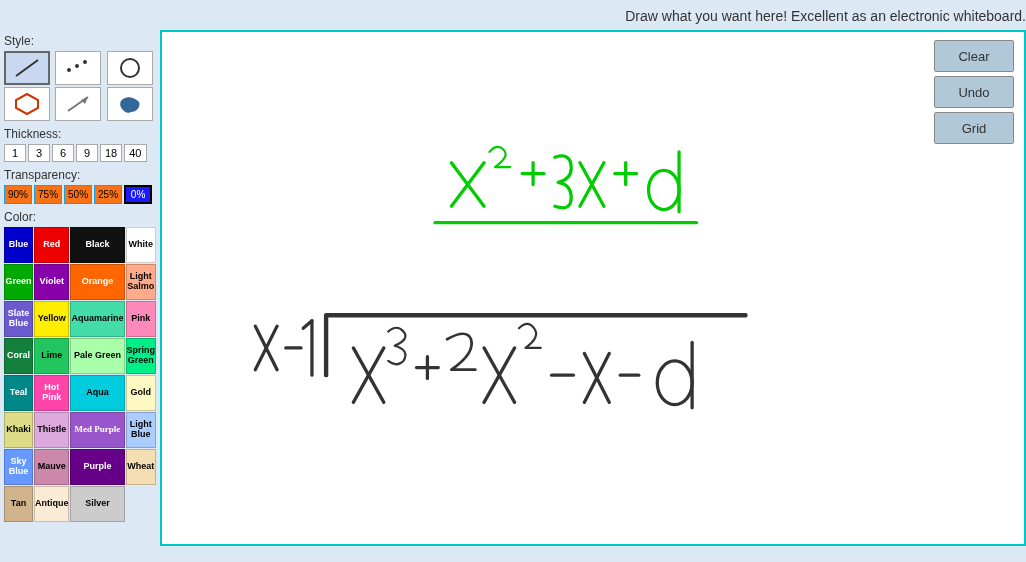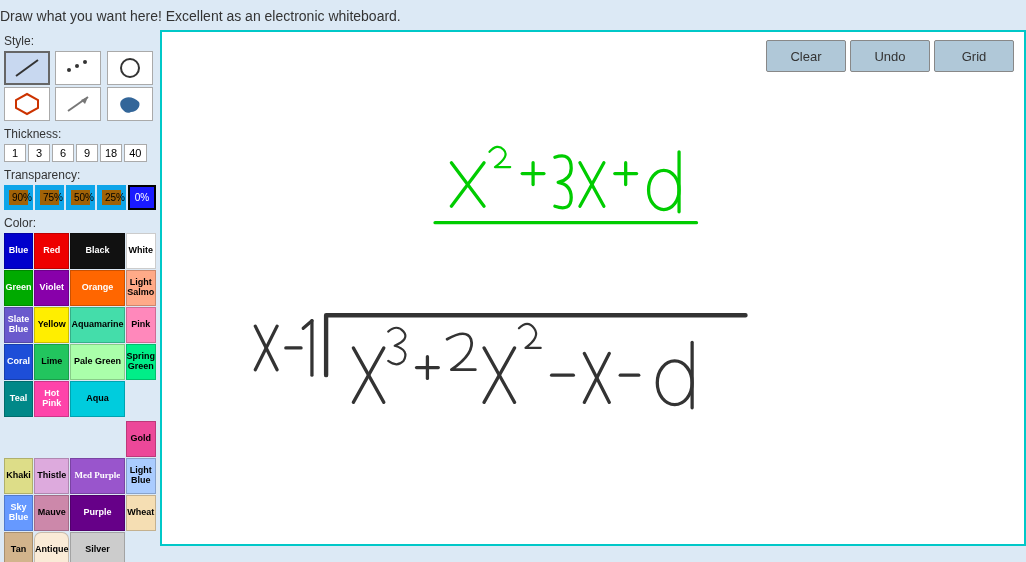--- a/index.html
+++ b/index.html
@@ -5,21 +5,21 @@
     * { box-sizing: border-box; margin: 0; padding: 0; }
     body {
       background: #dce9f5;
       font-family: Arial, sans-serif;
       font-size: 12px;
       width: 1026px;
       height: 562px;
       overflow: hidden;
     }
     .header {
-      text-align: left;
+      text-align: right;
       padding: 8px 0 6px;
       font-size: 14px;
       color: #333;
     }
     .main-area {
       display: flex;
       flex-direction: row;
       height: calc(562px - 46px);
     }
     .sidebar {
@@ -68,22 +68,22 @@
       font-size: 11px;
       min-width: 22px;
       text-align: center;
     }
     .transparency-row {
       display: flex;
       gap: 2px;
       margin-bottom: 6px;
     }
     .trans-btn {
-      background: #a16207;
-      border: 5px solid #0ea5e9;
+      background: #f97316;
+      border: 1px solid #0ea5e9;
       padding: 2px 3px;
       cursor: pointer;
       font-size: 10px;
       min-width: 28px;
       text-align: center;
     }
     .trans-btn.selected {
       background: #1a1aff;
       color: #fff;
       border: 2px solid #000;
@@ -110,21 +110,21 @@
       background: #fff;
       position: relative;
       border: 2px solid #00c8c8;
       overflow: hidden;
     }
     .right-buttons {
       position: absolute;
       top: 8px;
       right: 10px;
       display: flex;
-      flex-direction: row;
+      flex-direction: column;
       gap: 4px;
       z-index: 10;
     }
     .action-btn {
       width: 80px;
       height: 32px;
       background: #b0c8d8;
       border: 1px solid #888;
       cursor: pointer;
       font-size: 13px;
@@ -204,38 +204,38 @@
         <div class="color-cell" style="background: rgb(17, 17, 17); color: rgb(255, 255, 255);">Black</div>
         <div class="color-cell" style="background: rgb(255, 255, 255); color: rgb(0, 0, 0);">White</div>
         <div class="color-cell" style="background: rgb(0, 170, 0); color: rgb(255, 255, 255);">Green</div>
         <div class="color-cell" style="background: rgb(136, 0, 170); color: rgb(255, 255, 255);">Violet</div>
         <div class="color-cell" style="background: rgb(255, 102, 0); color: rgb(255, 255, 255); text-align: right;">Orange</div>
         <div class="color-cell" style="background: rgb(255, 170, 136); color: rgb(0, 0, 0);">Light Salmo</div>
         <div class="color-cell" style="background: rgb(106, 90, 205); color: rgb(255, 255, 255);">Slate Blue</div>
         <div class="color-cell" style="background: rgb(255, 238, 0); color: rgb(0, 0, 0);">Yellow</div>
         <div class="color-cell" style="background: rgb(68, 221, 170); color: rgb(0, 0, 0);">Aquamarine</div>
         <div class="color-cell" style="background: rgb(255, 136, 187); color: rgb(0, 0, 0);">Pink</div>
-        <div class="color-cell" style="background: #1d4ed8; color: rgb(255, 255, 255);">Coral</div>
+        <div class="color-cell" style="background: #15803d; color: rgb(255, 255, 255);">Coral</div>
         <div class="color-cell" style="background: #22c55e; color: rgb(0, 0, 0);">Lime</div>
         <div class="color-cell" style="background: rgb(170, 255, 170); color: rgb(0, 0, 0);">Pale Green</div>
         <div class="color-cell" style="background: rgb(0, 238, 136); color: rgb(0, 0, 0);">Spring Green</div>
         <div class="color-cell" style="background: rgb(0, 136, 136); color: rgb(255, 255, 255);">Teal</div>
         <div class="color-cell" style="background: rgb(255, 68, 170); color: rgb(255, 255, 255);">Hot Pink</div>
         <div class="color-cell" style="background: rgb(0, 204, 221); color: rgb(0, 0, 0);">Aqua</div>
-        <div class="color-cell" style="background: #ec4899; color: rgb(0, 0, 0); margin-top: 40px;">Gold</div>
+        <div class="color-cell" style="background: #fef9c3; color: rgb(0, 0, 0);">Gold</div>
         <div class="color-cell" style="background: rgb(221, 221, 136); color: rgb(0, 0, 0);">Khaki</div>
         <div class="color-cell" style="background: rgb(221, 170, 221); color: rgb(0, 0, 0);">Thistle</div>
         <div class="color-cell" style="background: rgb(153, 85, 204); color: rgb(255, 255, 255); font-family: Liberation Serif, serif;">Med Purple</div>
         <div class="color-cell" style="background: rgb(170, 204, 255); color: rgb(0, 0, 0);">Light Blue</div>
         <div class="color-cell" style="background: rgb(102, 153, 255); color: rgb(255, 255, 255);">Sky Blue</div>
         <div class="color-cell" style="background: rgb(204, 136, 170); color: rgb(0, 0, 0);">Mauve</div>
         <div class="color-cell" style="background: rgb(102, 0, 136); color: rgb(255, 255, 255);">Purple</div>
         <div class="color-cell" style="background: rgb(245, 222, 179); color: rgb(0, 0, 0);">Wheat</div>
         <div class="color-cell" style="background: rgb(210, 180, 140); color: rgb(0, 0, 0);">Tan</div>
-        <div class="color-cell" style="background: rgb(250, 235, 215); color: rgb(0, 0, 0); border-radius: 7px;">Antique</div>
+        <div class="color-cell" style="background: rgb(250, 235, 215); color: rgb(0, 0, 0);">Antique</div>
         <div class="color-cell" style="background: rgb(204, 204, 204); color: rgb(0, 0, 0);">Silver</div>
       </div>
   </div>
 
   <div class="canvas-area">
     <div class="right-buttons">
       <button class="action-btn">Clear</button>
       <button class="action-btn">Undo</button>
       <button class="action-btn">Grid</button>
     </div>

